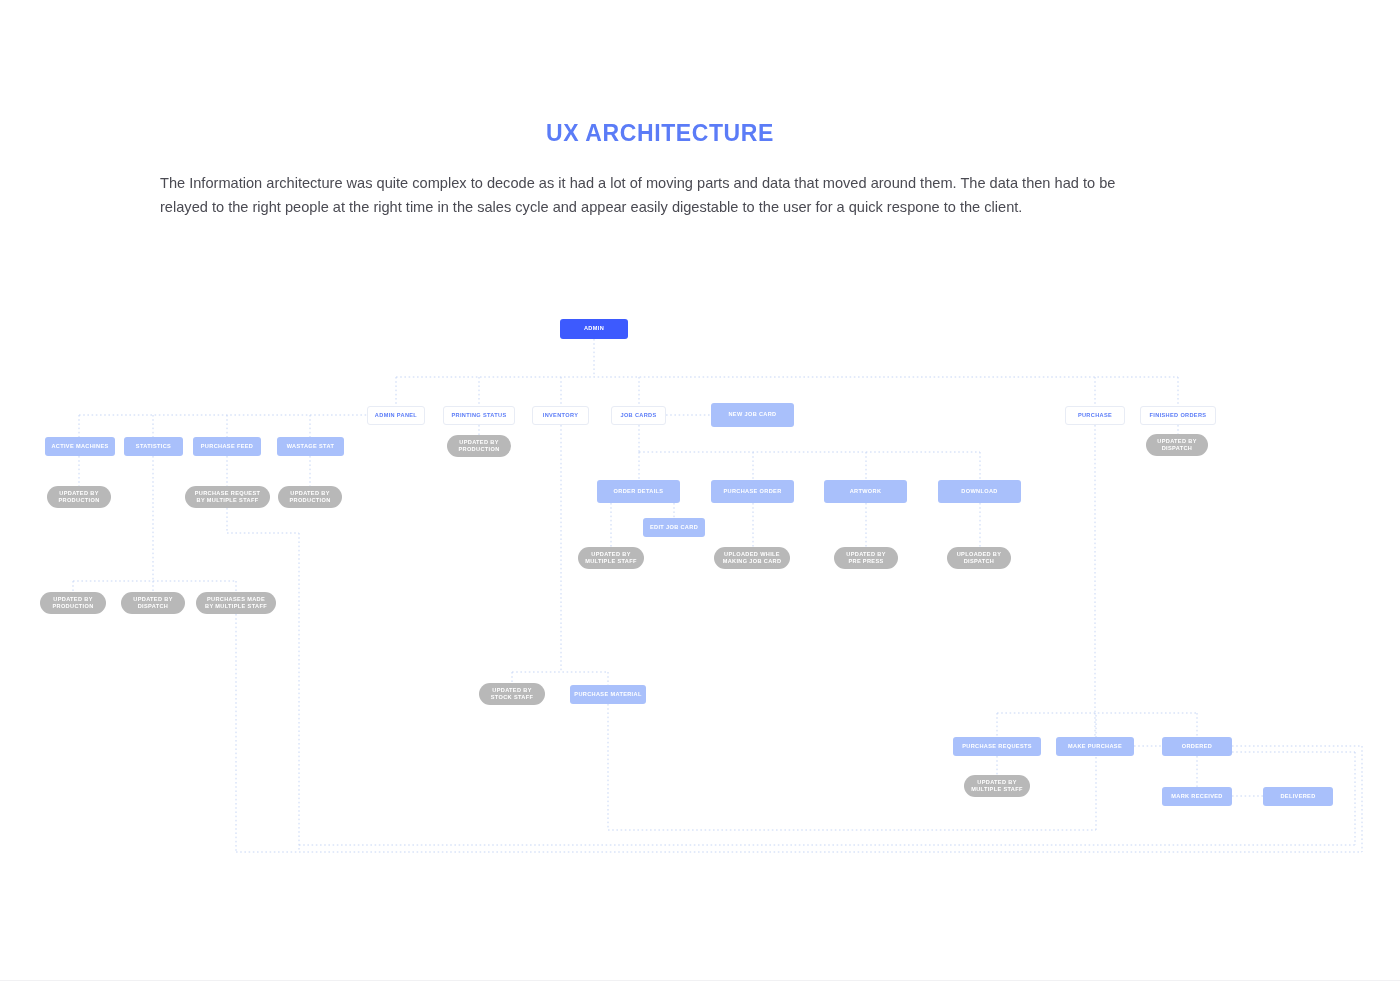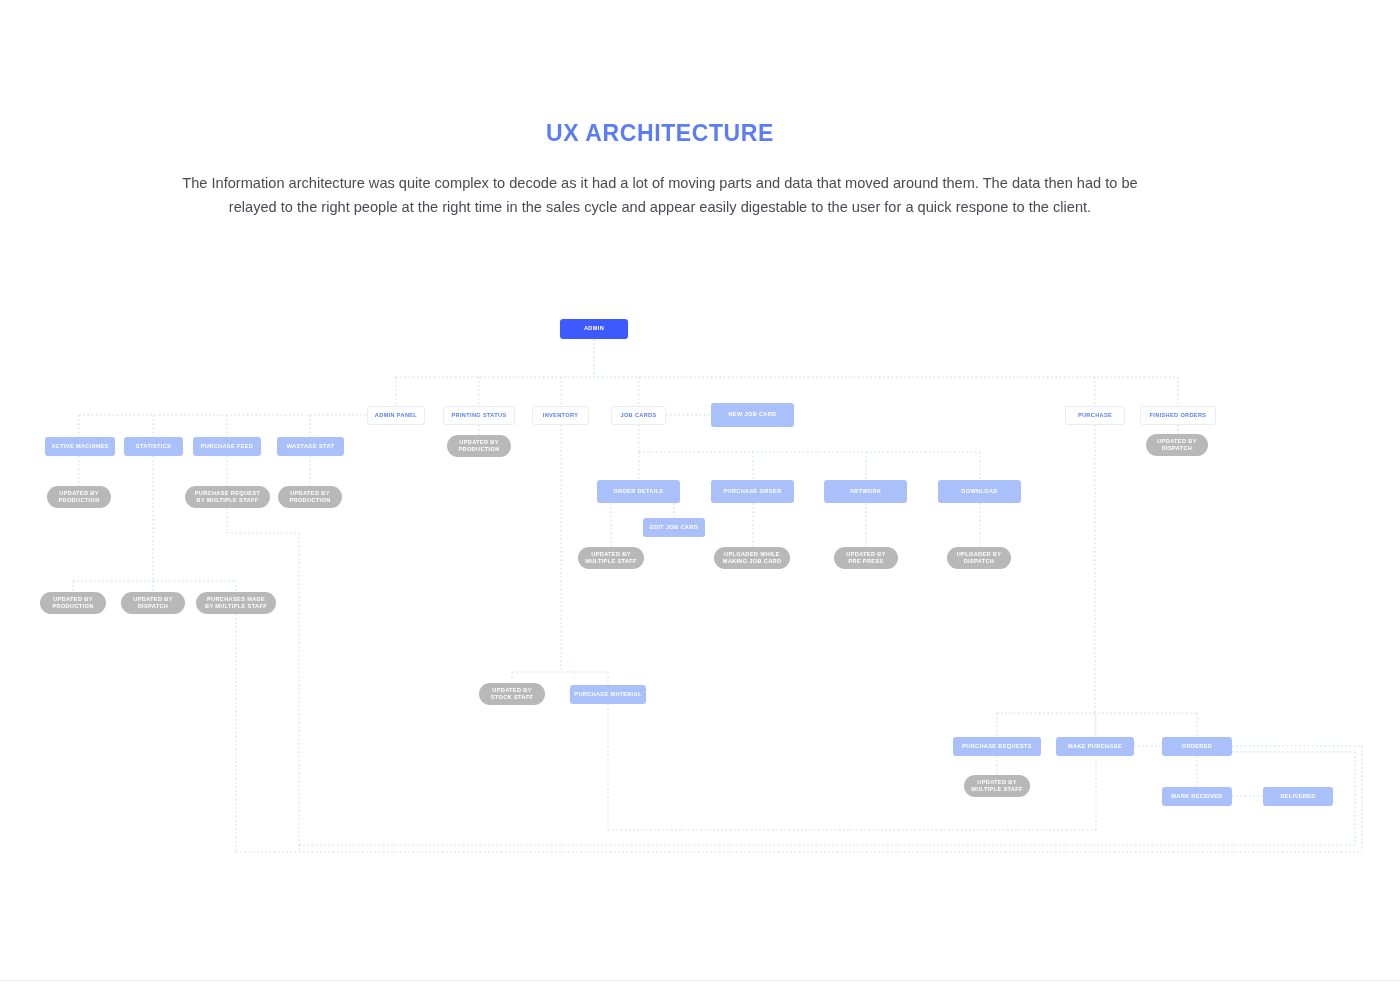--- a/index.html
+++ b/index.html
@@ -25,21 +25,21 @@
     padding-top: 120px;
     font-size: 23px;
     font-weight: bold;
     letter-spacing: 0.6px;
     color: #5b7cf7;
   }
   #page-subtitle {
     margin: 0 auto;
     padding-top: 24px;
     width: 1000px;
-    text-align: center;
+    text-align: left;
     font-size: 14.6px;
     line-height: 24px;
     color: #4a4a52;
     font-weight: 400;
   }
 
   
   #diagram {
     position: absolute;
     left: 0; top: 0;

